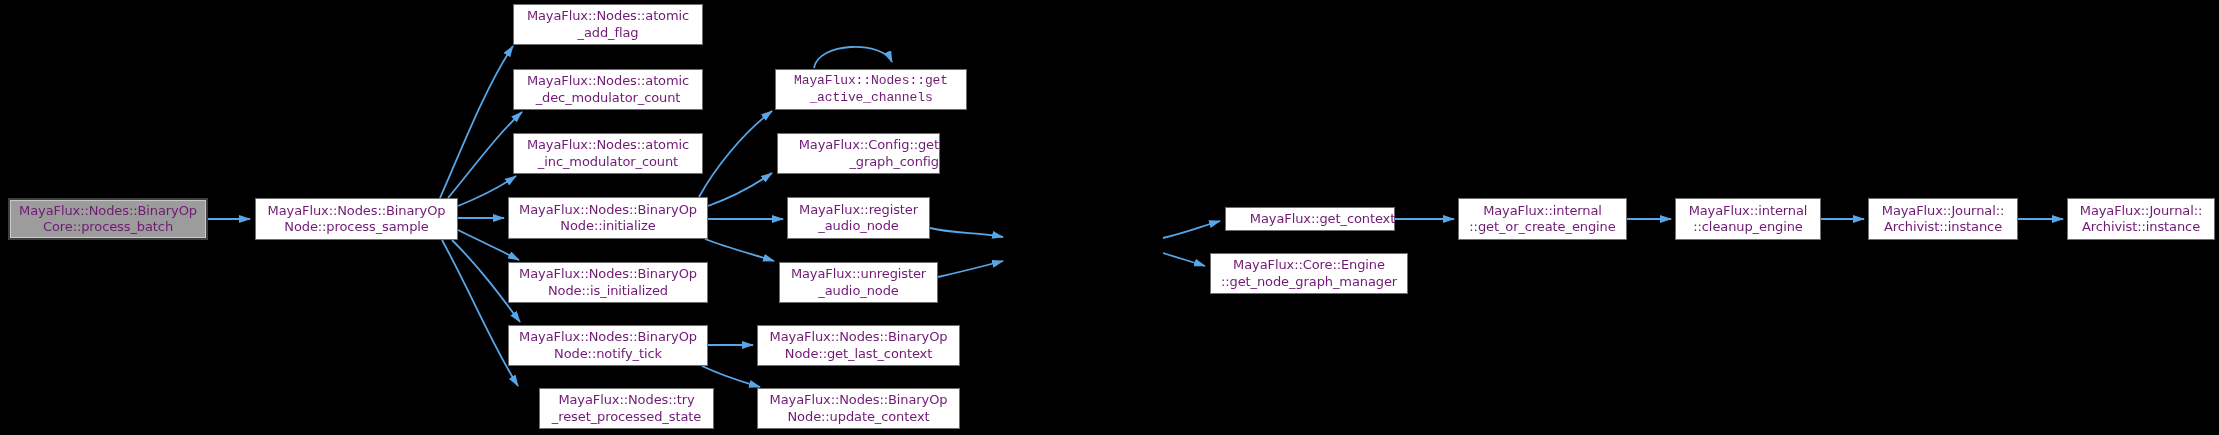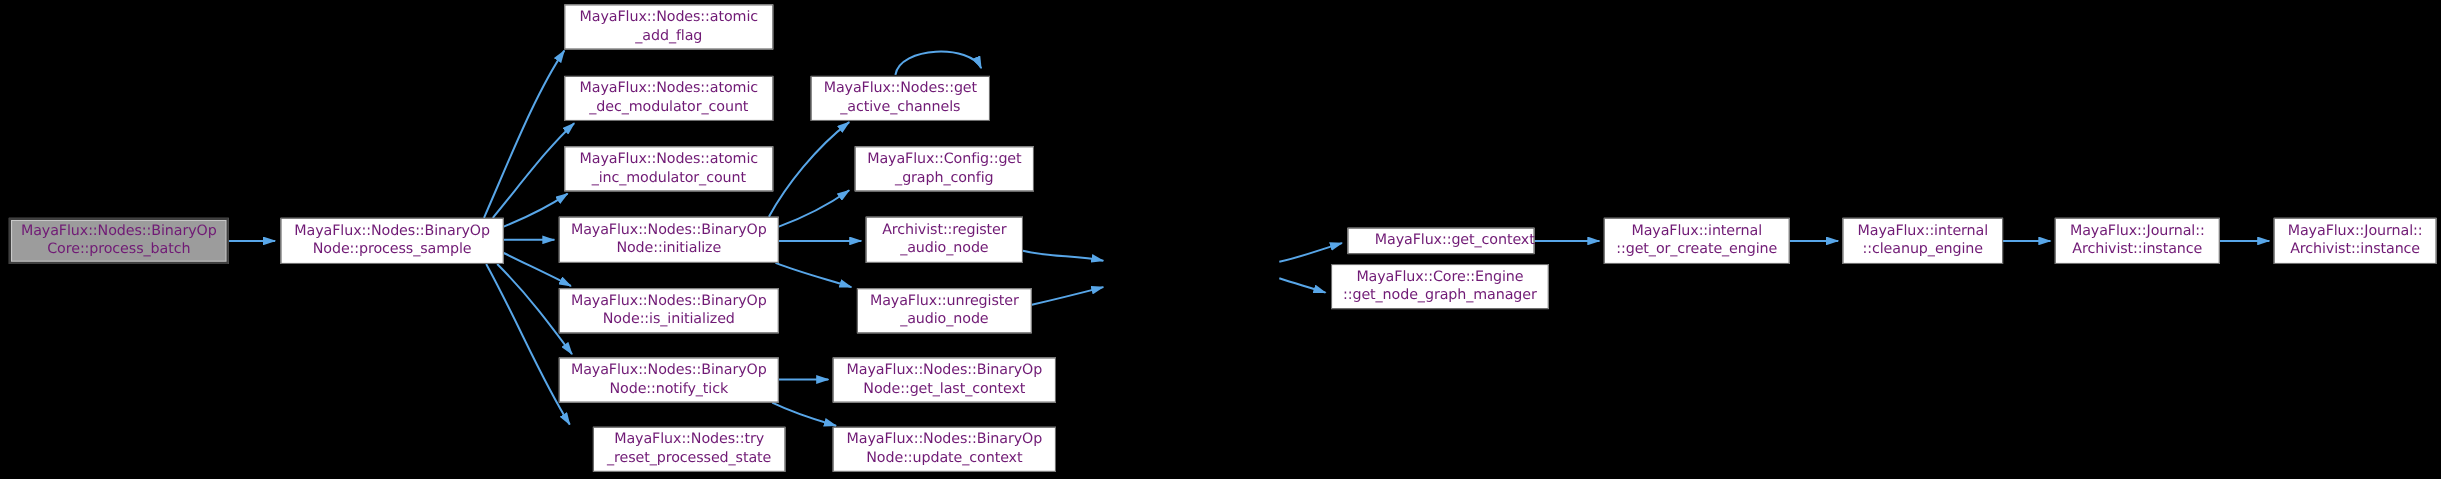--- a/index.html
+++ b/index.html
@@ -97,48 +97,48 @@
       <span>Node::is_initialized</span>
     </div>
     <div class="node" style="left: 508px; top: 325px; width: 200px; height: 41px;">
       <span>MayaFlux::Nodes::BinaryOp</span>
       <span>Node::notify_tick</span>
     </div>
     <div class="node" style="left: 521px; top: 388px; width: 175px; height: 41px; margin-left: 18px;">
       <span>MayaFlux::Nodes::try</span>
       <span>_reset_processed_state</span>
     </div>
-    <div class="node" style="left: 737px; top: 69px; width: 163px; height: 41px;">
+    <div class="node" style="left: 775px; top: 69px; width: 192px; height: 41px; font-family: Liberation Mono, monospace;">
       <span>MayaFlux::Nodes::get</span>
       <span>_active_channels</span>
     </div>
-    <div class="node" style="left: 777px; top: 133px; width: 163px; height: 41px;">
+    <div class="node" style="left: 777px; top: 133px; width: 163px; height: 41px; align-items: flex-end;">
       <span>MayaFlux::Config::get</span>
       <span>_graph_config</span>
     </div>
     <div class="node" style="left: 787px; top: 197px; width: 143px; height: 42px;">
-      <span>Archivist::register</span>
+      <span>MayaFlux::register</span>
       <span>_audio_node</span>
     </div>
     <div class="node" style="left: 779px; top: 262px; width: 159px; height: 41px;">
       <span>MayaFlux::unregister</span>
       <span>_audio_node</span>
     </div>
     <div class="node" style="left: 757px; top: 325px; width: 203px; height: 41px;">
       <span>MayaFlux::Nodes::BinaryOp</span>
       <span>Node::get_last_context</span>
     </div>
     <div class="node" style="left: 757px; top: 388px; width: 203px; height: 41px;">
       <span>MayaFlux::Nodes::BinaryOp</span>
       <span>Node::update_context</span>
     </div>
     <div class="node" style="left: 1225px; top: 207px; width: 170px; height: 24px; padding-left: 25px;">
       <span>MayaFlux::get_context</span>
     </div>
-    <div class="node" style="left: 1210px; top: 240px; width: 198px; height: 41px; text-align: center;">
+    <div class="node" style="left: 1210px; top: 253px; width: 198px; height: 41px; text-align: center;">
       <span>MayaFlux::Core::Engine</span>
       <span>::get_node_graph_manager</span>
     </div>
     <div class="node" style="left: 1458px; top: 198px; width: 169px; height: 42px;">
       <span>MayaFlux::internal</span>
       <span>::get_or_create_engine</span>
     </div>
     <div class="node" style="left: 1675px; top: 198px; width: 146px; height: 42px;">
       <span>MayaFlux::internal</span>
       <span>::cleanup_engine</span>

